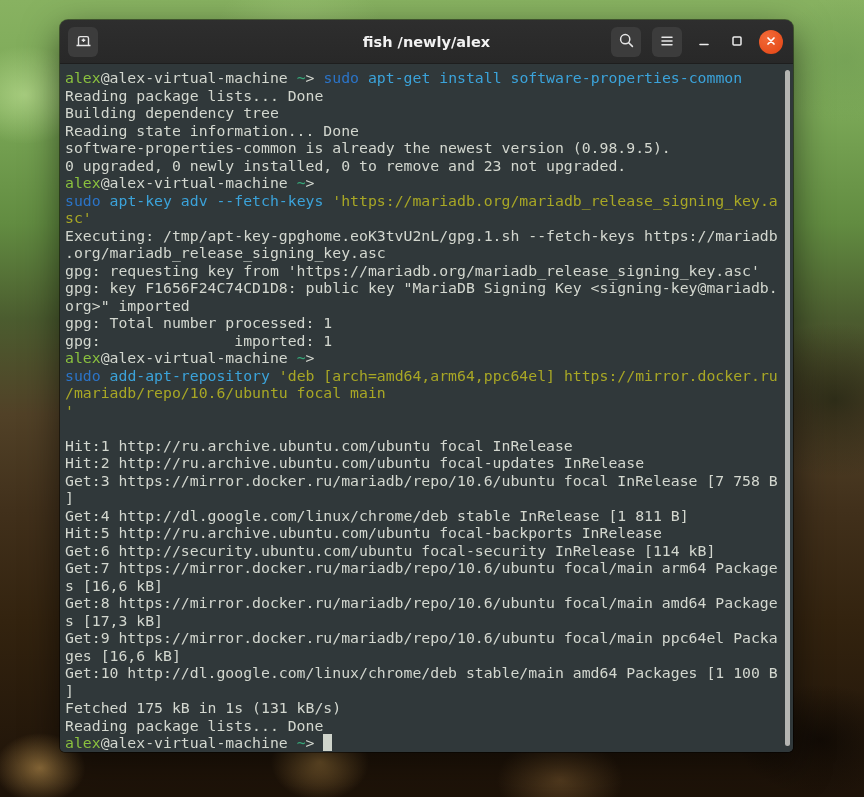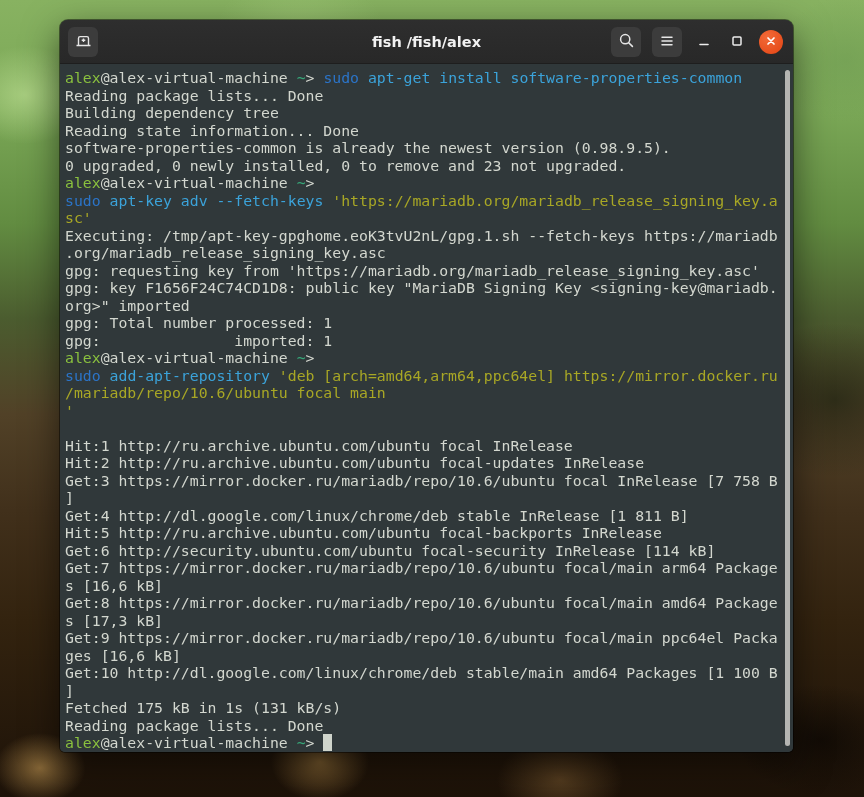--- a/index.html
+++ b/index.html
@@ -76,21 +76,21 @@
       <button class="tb-btn left">
         <span>
           <svg width="17" height="17" viewBox="0 0 17 17" fill="none">
             <path d="M3.5 13.5 V6.2 a1.6 1.6 0 0 1 1.6 -1.6 h6.8 a1.6 1.6 0 0 1 1.6 1.6 v7.3" stroke="#e6e6e6" stroke-width="1.4"></path>
             <path d="M1.5 13.5 h14" stroke="#e6e6e6" stroke-width="1.4"></path>
             <path d="M8.5 6.4 v3.6 M6.7 8.2 h3.6" stroke="#e6e6e6" stroke-width="1.4"></path>
           </svg>
         </span>
       </button>
 
-      <div class="title">fish /fish/alex</div>
+      <div class="title">fish /newly/alex</div>
 
       <div class="tb-right">
         <button class="tb-btn">
           <span>
             <svg width="17" height="17" viewBox="0 0 17 17" fill="none">
               <circle cx="7.2" cy="7.2" r="4.6" stroke="#e6e6e6" stroke-width="1.5"></circle>
               <path d="M10.7 10.7 L14.4 14.4" stroke="#e6e6e6" stroke-width="1.6" stroke-linecap="round"></path>
             </svg>
           </span>
         </button>

